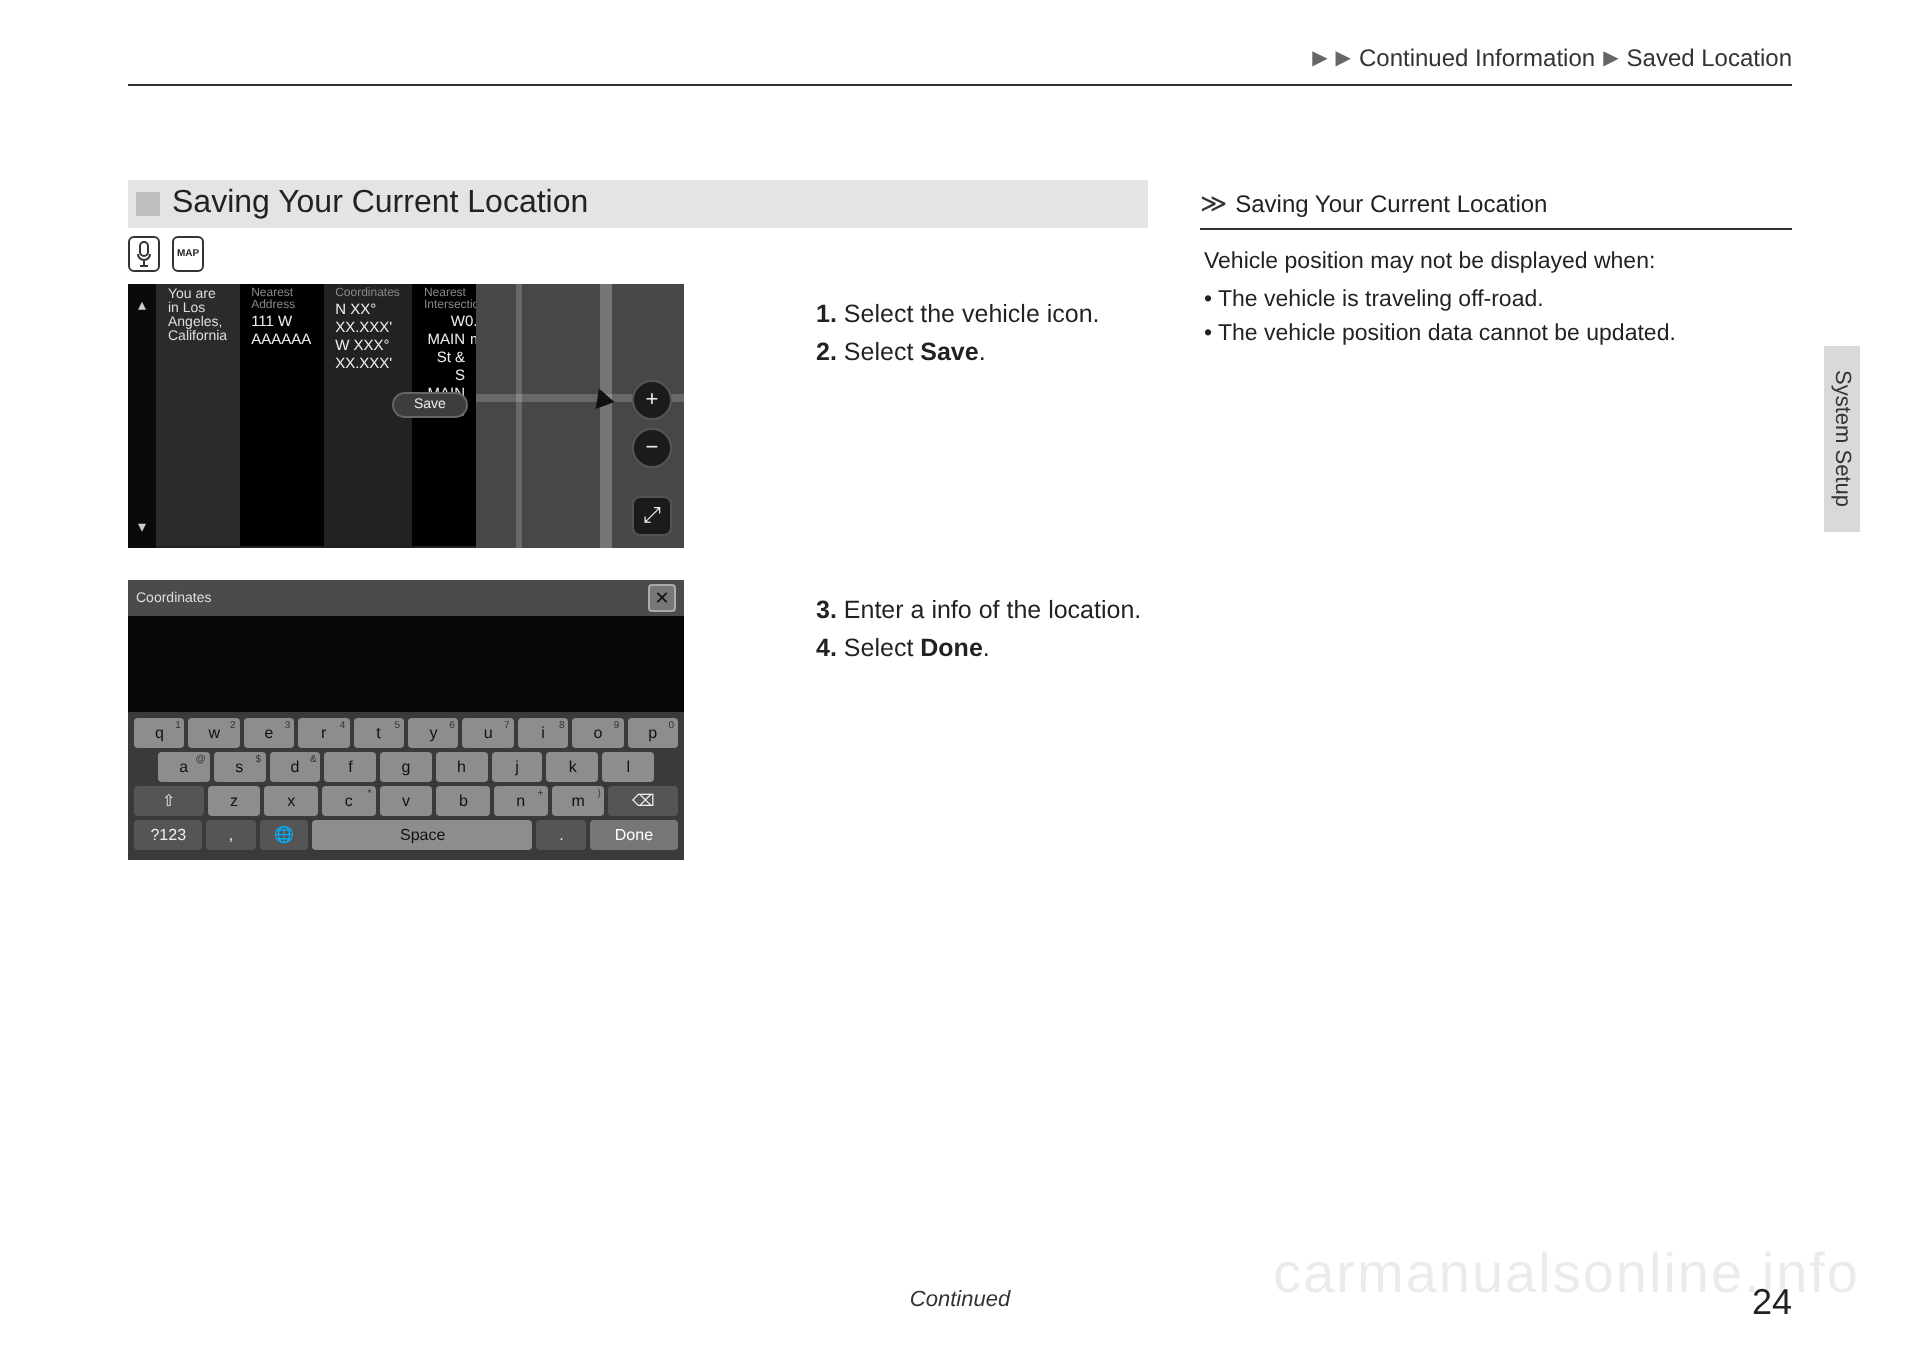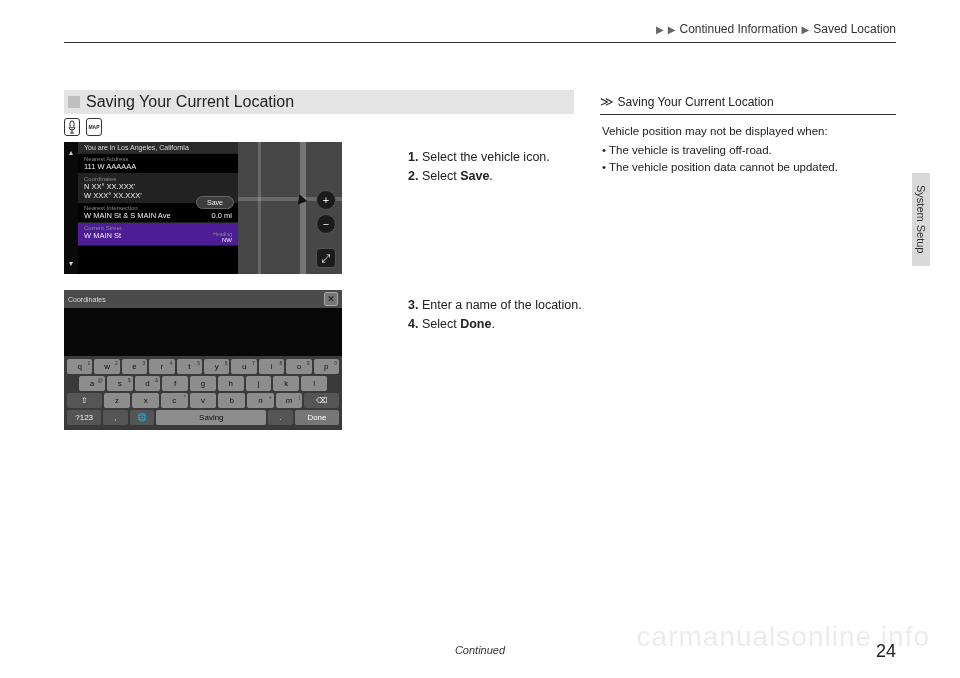--- a/index.html
+++ b/index.html
@@ -108,21 +108,21 @@
     width: 278px;
     height: 132px;
     background: #000;
     color: #ddd;
     font-size: 7px;
     display: flex;
   }
   .ss1-left {
     width: 160px;
     display: flex;
-    flex-direction: column;
+    flex-direction: row;
     position: relative;
   }
   .ss1-row {
     padding: 2px 6px;
     border-bottom: 1px solid #222;
   }
   .ss1-label { color: #888; font-size: 6px; }
   .ss1-val { color: #eee; font-size: 7.5px; }
   .ss1-arrows {
     width: 14px;
@@ -454,31 +454,31 @@
       <div class="key">
           <span>m</span>
           <sup>)</sup>
         </div>
       <div class="key dark" style="flex:1.3">⌫</div>
     </div>
     <div class="kbd-row">
       <div class="key dark" style="flex:1.4">?123</div>
       <div class="key dark">,</div>
       <div class="key dark">🌐</div>
-      <div class="key space">Saving</div>
+      <div class="key space">Space</div>
       <div class="key dark">.</div>
       <div class="key done">Done</div>
     </div>
   </div>
 </div>
 
 <div class="instr instr2">
   <div>
     <span class="num">3.</span>
-    <span>Enter a name of the location.</span>
+    <span>Enter a info of the location.</span>
   </div>
   <div>
     <span class="num">4.</span>
     <span>Select </span><span class="bold">Done</span><span>.</span>
   </div>
 </div>
 
 <div class="sidebar-note">
   <div class="sn-title-row">
     <span class="sn-icon">≫</span>

